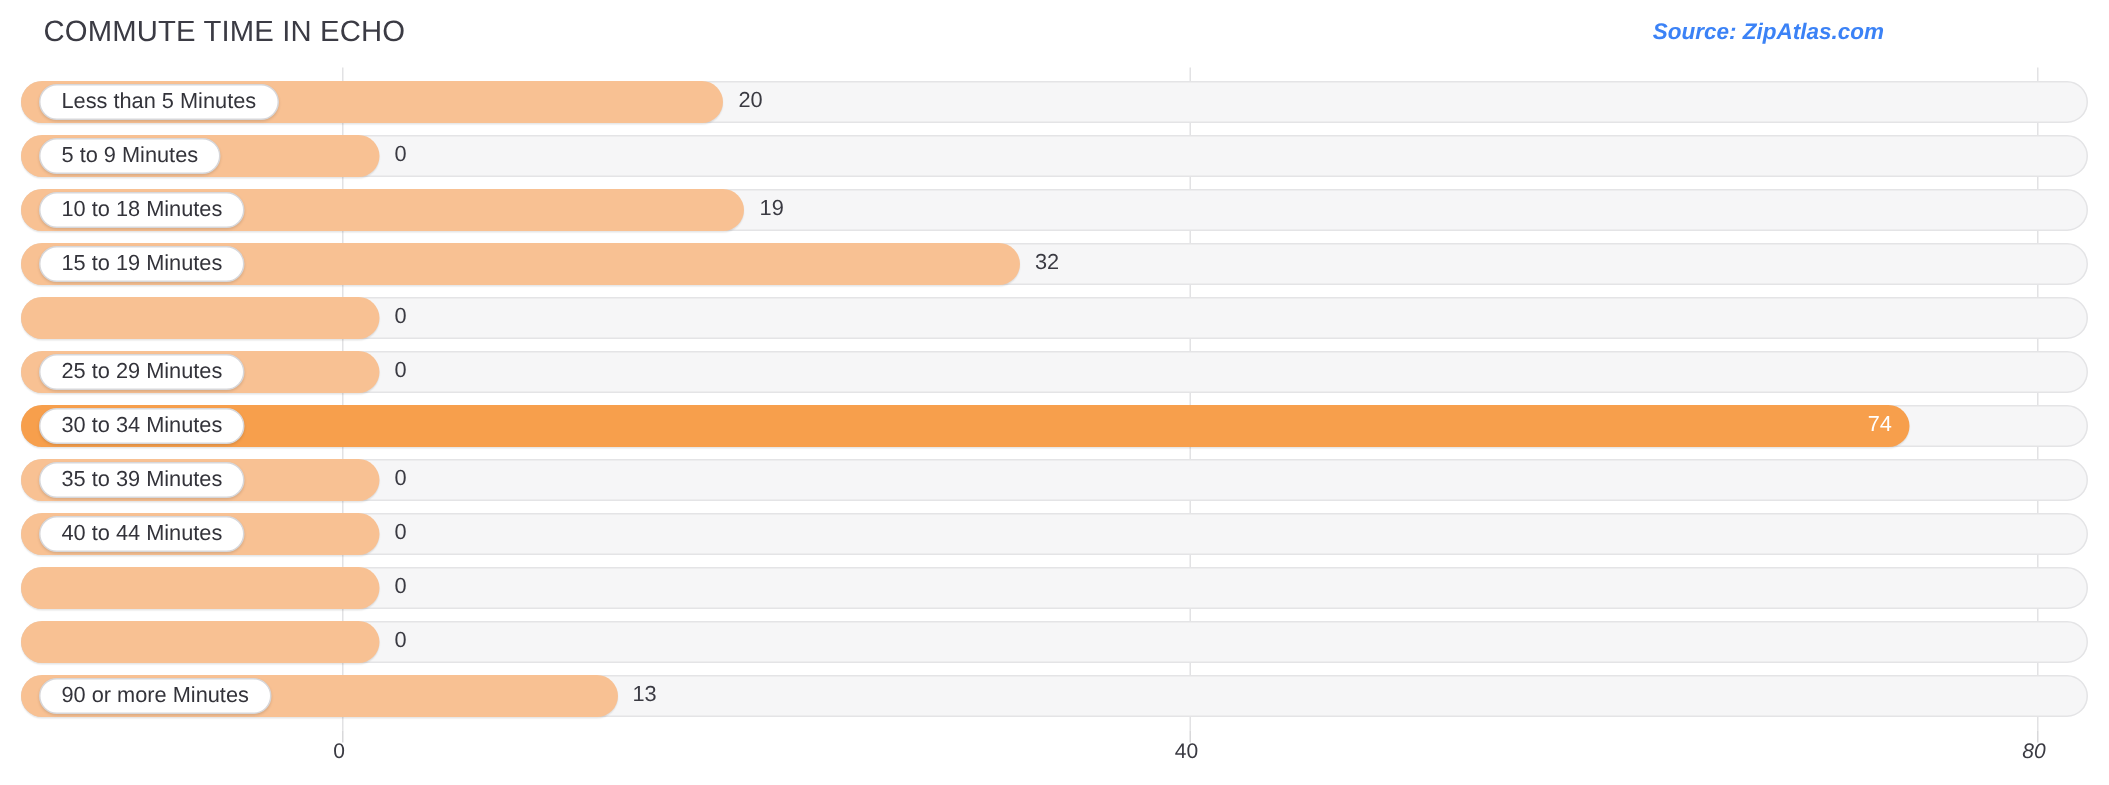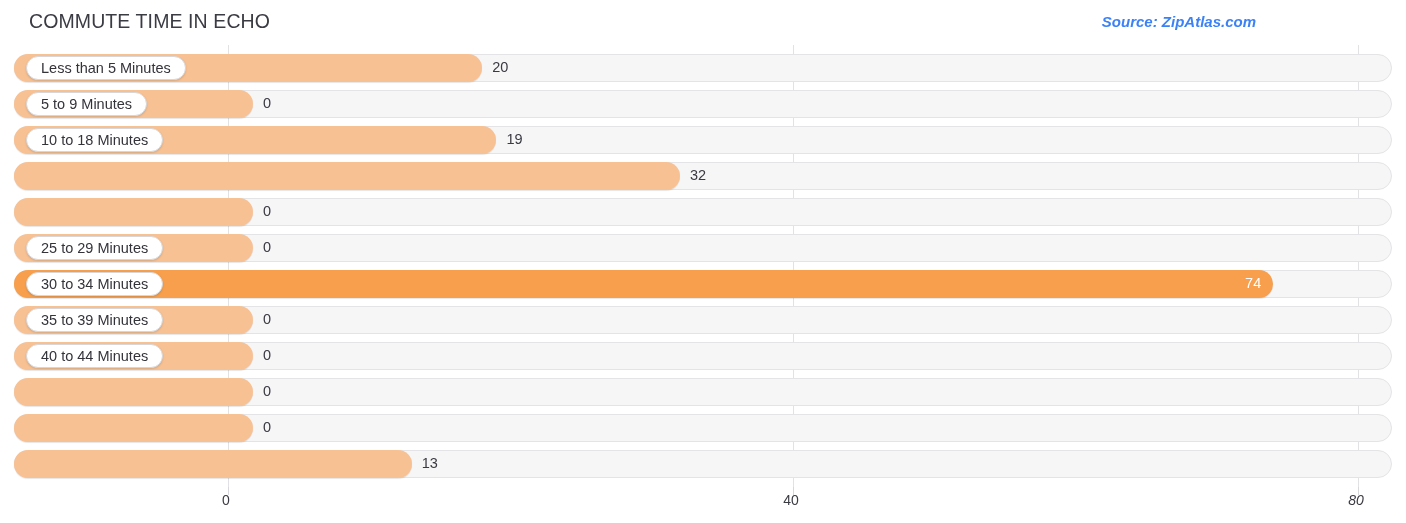--- a/index.html
+++ b/index.html
@@ -206,20 +206,23 @@
         <div class="track"></div>
         <div class="fill" style="width: 482.375px;"></div>
         <div class="label-pill">
           <span class="cat-text">10 to 18 Minutes</span>
         </div>
         <div class="value-out" style="left: 492.375px;">19</div>
       </div>
       <div class="row" style="top: 117px;">
         <div class="track"></div>
         <div class="fill" style="width: 666px;"></div>
+        <div class="label-pill">
+          <span class="cat-text">15 to 19 Minutes</span>
+        </div>
         <div class="value-out" style="left: 676px;">32</div>
       </div>
       <div class="row" style="top: 153px;">
         <div class="track"></div>
         <div class="fill" style="width: 239px;"></div>
         <div class="value-out" style="left: 249px;">0</div>
       </div>
       <div class="row" style="top: 189px;">
         <div class="track"></div>
         <div class="fill" style="width: 239px;"></div>
@@ -258,20 +261,23 @@
         <div class="value-out" style="left: 249px;">0</div>
       </div>
       <div class="row" style="top: 369px;">
         <div class="track"></div>
         <div class="fill" style="width: 239px;"></div>
         <div class="value-out" style="left: 249px;">0</div>
       </div>
       <div class="row" style="top: 405px;">
         <div class="track"></div>
         <div class="fill" style="width: 397.625px;"></div>
+        <div class="label-pill">
+          <span class="cat-text">90 or more Minutes</span>
+        </div>
         <div class="value-out" style="left: 407.625px; text-align: right;">13</div>
       </div>
     </div>
 </div>
 
 <div class="xaxis" id="xaxis">
     <div class="tick-mark" style="left: 228px;"></div>
     <div class="tick-label" style="left: 226px;">0</div>
     <div class="tick-mark" style="left: 793px;"></div>
     <div class="tick-label" style="left: 791px;">40</div>

